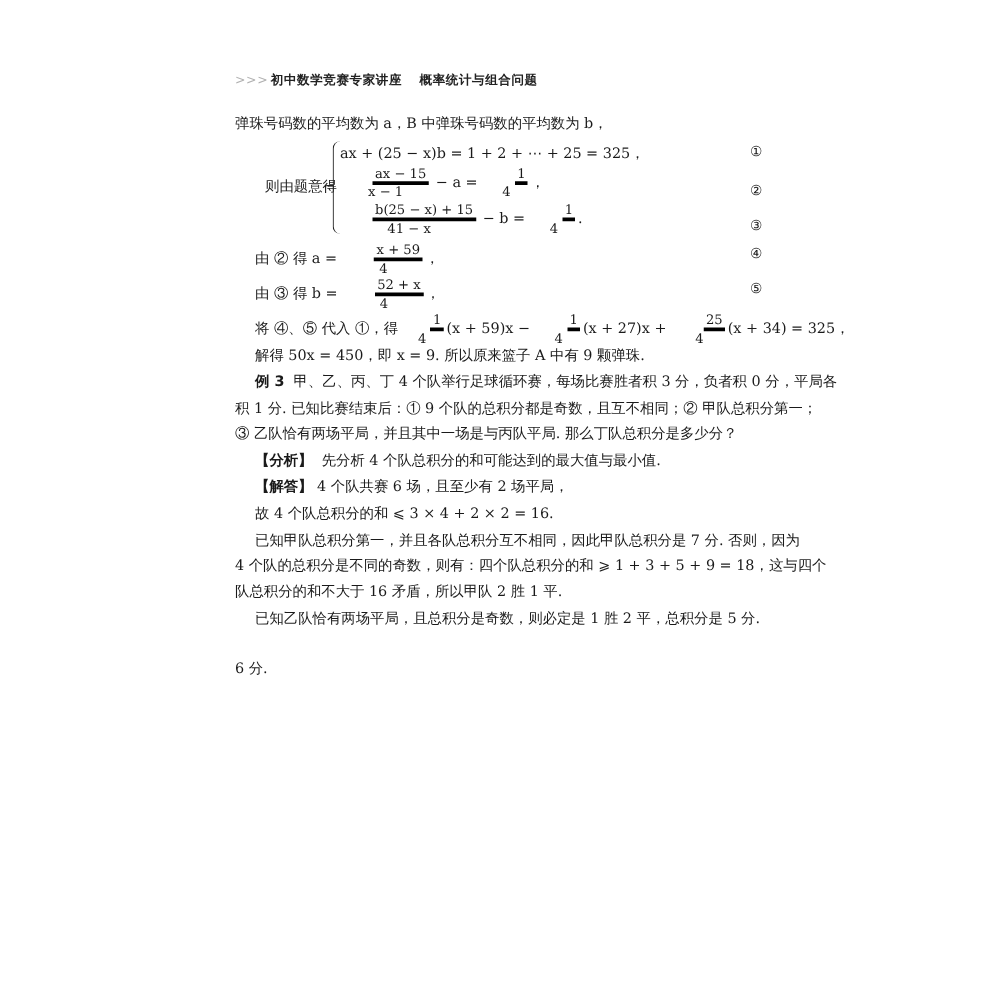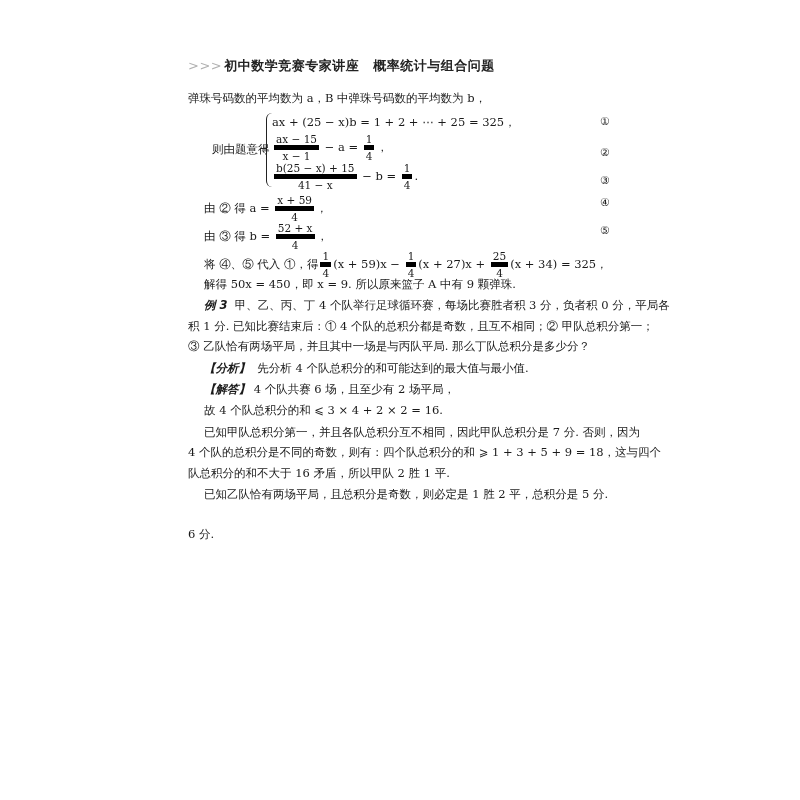--- a/index.html
+++ b/index.html
@@ -1,29 +1,29 @@
 <!DOCTYPE html>
 <html><head>
 <meta charset="utf-8">
 <style>
   html, body { margin: 0; padding: 0; background: #ffffff; }
   body { width: 800px; height: 800px; position: relative; overflow: hidden;
          font-family: "DejaVu Serif", "Liberation Serif", serif; color: #1a1a1a; }
   .page { position: absolute; left: 0; top: 0; width: 800px; height: 800px; }
-  .header { position: absolute; left: 188px; top: 57px; font-size: 13px;
+  .header { position: absolute; left: 188px; top: 57px; font-size: 10px;
             font-family: "DejaVu Sans", "Liberation Sans", sans-serif; font-weight: bold; color: #222; letter-spacing: 0.5px; }
   .header .arrows { color: #b0b0b0; font-weight: normal; margin-right: 2px; }
   .header .gap { display: inline-block; width: 14px; }
   .line { position: absolute; font-size: 11.5px; white-space: nowrap; line-height: 16px; }
   .indent { left: 204px; }
   .full { left: 188px; }
   .eqnum { position: absolute; left: 600px; font-size: 11px; }
-  .bold { font-weight: bold; font-family: "DejaVu Sans", "Liberation Sans", sans-serif; font-style: italic; }
+  .bold { font-weight: bold; font-family: "DejaVu Sans", "Liberation Sans", sans-serif; }
   .frac { display: inline-block; vertical-align: middle; text-align: center; font-size: 10.5px; line-height: 12px; margin: 0 2px; }
-  .frac .num { display: block; border-bottom: 5px solid #000000; padding: 0 2px; }
+  .frac .num { display: block; border-bottom: 3px solid #000000; padding: 0 2px; margin-left: 24px; }
   .frac .den { display: block; padding: 0 2px; }
   .brace { position: absolute; left: 266px; top: 113px; width: 8px; height: 74px;
            border-left: 1.3px solid #222; border-radius: 6px 0 0 6px; }
   .brace-tip { position: absolute; left: 261px; top: 148px; width: 6px; height: 1px; background: #222; }
   .i { }
 </style>
 </head>
 <body>
 
 <div class="page">
@@ -65,21 +65,21 @@
 
   <div class="line indent" style="top:250px;">
     <span>将 ④、⑤ 代入 ①，得</span><span class="frac"><span class="num">1</span><span class="den">4</span></span><span class="i">(x + 59)x − </span><span class="frac"><span class="num">1</span><span class="den">4</span></span><span class="i">(x + 27)x + </span><span class="frac"><span class="num">25</span><span class="den">4</span></span><span class="i">(x + 34) = 325，</span>
   </div>
 
   <div class="line indent" style="top:276px;">解得 50x = 450，即 x = 9. 所以原来篮子 A 中有 9 颗弹珠.</div>
 
   <div class="line indent" style="top:297px;">
     <span class="bold">例 3</span>&nbsp;&nbsp;<span>甲、乙、丙、丁 4 个队举行足球循环赛，每场比赛胜者积 3 分，负者积 0 分，平局各</span>
   </div>
-  <div class="line full" style="top:318px;">积 1 分. 已知比赛结束后：① 4 个队的总积分都是奇数，且互不相同；② 甲队总积分第一；</div>
+  <div class="line full" style="top:318px;">积 1 分. 已知比赛结束后：① 9 个队的总积分都是奇数，且互不相同；② 甲队总积分第一；</div>
   <div class="line full" style="top:338px;">③ 乙队恰有两场平局，并且其中一场是与丙队平局. 那么丁队总积分是多少分？</div>
 
   <div class="line indent" style="top:360px;">
     <span class="bold">【分析】</span>&nbsp;&nbsp;<span>先分析 4 个队总积分的和可能达到的最大值与最小值.</span>
   </div>
   <div class="line indent" style="top:381px;">
     <span class="bold">【解答】</span>&nbsp;<span>4 个队共赛 6 场，且至少有 2 场平局，</span>
   </div>
   <div class="line indent" style="top:402px;">故 4 个队总积分的和 ⩽ 3 × 4 + 2 × 2 = 16.</div>
   <div class="line indent" style="top:424px;">已知甲队总积分第一，并且各队总积分互不相同，因此甲队总积分是 7 分. 否则，因为</div>

